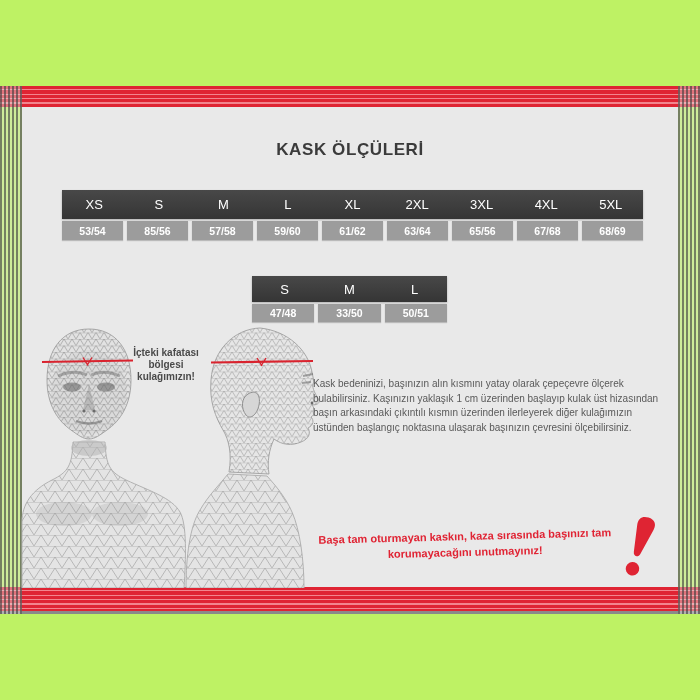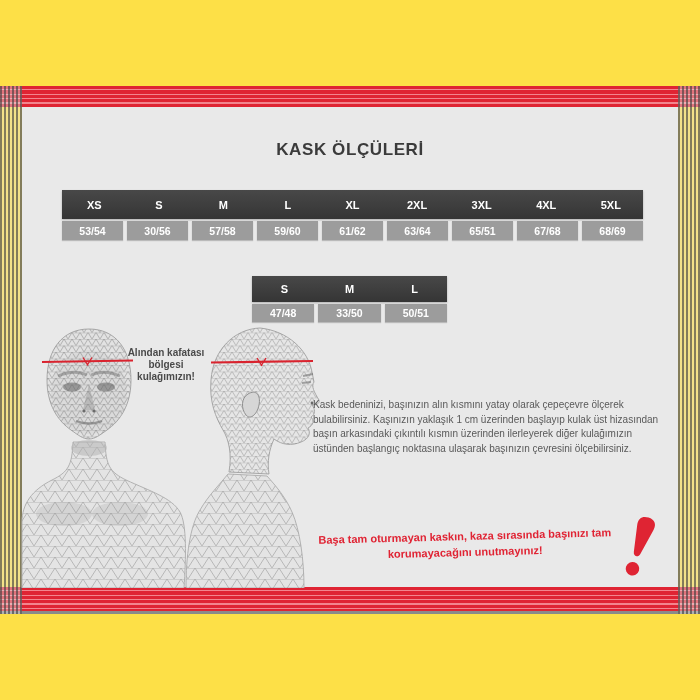--- a/index.html
+++ b/index.html
@@ -1,17 +1,17 @@
 <!DOCTYPE html>
 <html><head>
 <meta charset="utf-8">
 <style>
   html,body{margin:0;padding:0;}
   body{width:700px;height:700px;background:#ffffff;font-family:"Liberation Sans",sans-serif;overflow:hidden;}
-  .canvas{position:relative;width:700px;height:700px;background:#fde047;}
+  .canvas{position:relative;width:700px;height:700px;background:#bef264;}
   .content{position:absolute;left:22px;top:107px;width:656px;height:480px;background:#e9e9e9;z-index:1;}
   .band{position:absolute;left:0;width:700px;z-index:2;
         background:repeating-linear-gradient(180deg,#df2433 0px,#df2433 3.2px,#f2858e 3.2px,#f2858e 4.4px);}
   .band-top{top:86px;height:21px;}
   .band-bottom{top:587px;height:24px;}
   .gray-rule{position:absolute;left:0;top:611px;width:700px;height:3px;background:#8a8a8a;z-index:2;}
   .stripes{position:absolute;top:86px;height:528px;width:22px;z-index:3;
         background:repeating-linear-gradient(90deg,rgba(96,96,96,0.78) 0px,rgba(96,96,96,0.78) 2px,rgba(228,228,228,0.42) 2px,rgba(228,228,228,0.42) 4px);}
   .stripes-left{left:0;}
   .stripes-right{left:678px;}
@@ -19,30 +19,30 @@
   .title{position:absolute;left:22px;width:656px;text-align:center;color:#3b3b3b;font-weight:bold;letter-spacing:0.6px;z-index:4;}
   .title-adult{top:140px;font-size:17px;}
   .title-child{top:247px;font-size:15px;}
 
   .size-table{position:absolute;z-index:4;}
   .table-adult{left:62px;top:190px;width:581px;}
   .table-child{left:252px;top:276px;width:195px;}
   .thead{display:flex;background:linear-gradient(180deg,#484848,#353535);box-shadow:0 1px 2px rgba(0,0,0,0.25);}
   .table-adult .thead{height:29px;}
   .table-child .thead{height:26px;}
-  .thead div{flex:1;display:flex;align-items:center;justify-content:center;color:#ffffff;font-weight:bold;font-size:11px;}
+  .thead div{flex:1;display:flex;align-items:center;justify-content:center;color:#ffffff;font-weight:normal;font-size:13px;}
   .tvals{display:flex;gap:4px;margin-top:2px;}
   .table-adult .tvals{height:19px;}
   .table-child .tvals{height:18px;}
   .tvals div{flex:1;display:flex;align-items:center;justify-content:center;background:#9c9c9c;color:#ffffff;font-weight:bold;font-size:10.5px;box-shadow:0 1px 1px rgba(0,0,0,0.2);}
 
   .figures{position:absolute;left:20px;top:326px;width:300px;height:262px;z-index:4;}
   .head-label{position:absolute;left:114px;top:347px;width:104px;text-align:center;color:#4a4a4a;font-weight:bold;font-size:10px;line-height:12px;z-index:5;}
 
-  .instructions{position:absolute;left:313px;top:398px;width:350px;color:#595959;font-size:10px;line-height:14.7px;z-index:4;}
+  .instructions{position:absolute;left:313px;top:377px;width:350px;color:#595959;font-size:10px;line-height:14.7px;z-index:4;}
   .instructions p{margin:0;}
 
   .warning{position:absolute;left:298px;top:529px;width:334px;text-align:center;color:#e02434;font-weight:bold;font-size:11px;line-height:15.5px;transform:rotate(-1.5deg);z-index:4;}
   .excl{position:absolute;left:622px;top:515px;width:34px;height:64px;transform:rotate(18deg);z-index:4;}
 </style>
 </head>
 <body>
 
 <div class="canvas">
 
@@ -63,26 +63,26 @@
         <div>M</div>
         <div>L</div>
         <div>XL</div>
         <div>2XL</div>
         <div>3XL</div>
         <div>4XL</div>
         <div>5XL</div>
       </div>
     <div class="tvals">
         <div>53/54</div>
-        <div>30/56</div>
+        <div>85/56</div>
         <div>57/58</div>
         <div>59/60</div>
         <div>61/62</div>
         <div>63/64</div>
-        <div>65/51</div>
+        <div>65/56</div>
         <div>67/68</div>
         <div>68/69</div>
       </div>
   </div>
 
   <div class="size-table table-child">
     <div class="thead">
         <div>S</div>
         <div>M</div>
         <div>L</div>
@@ -133,21 +133,21 @@
     </g>
 
     <g stroke="#d9232e" stroke-width="2.2">
       <line x1="22" y1="36" x2="113" y2="34.5"></line>
       <line x1="191" y1="36.5" x2="293" y2="35"></line>
       <path d="M63,31.5 l5,8 M72,31.5 l-5,8 M237,32 l5,8 M246,32 l-5,8" stroke-width="1.4"></path>
     </g>
   </svg>
 
   <div class="head-label">
-      <div>Alından kafatası</div>
+      <div>İçteki kafatası</div>
       <div>bölgesi</div>
       <div>kulağımızın!</div>
     </div>
 
   <div class="instructions">
     <p>Kask bedeninizi, başınızın alın kısmını yatay olarak çepeçevre ölçerek bulabilirsiniz. Kaşınızın yaklaşık 1 cm üzerinden başlayıp kulak üst hizasından başın arkasındaki çıkıntılı kısmın üzerinden ilerleyerek diğer kulağımızın üstünden başlangıç noktasına ulaşarak başınızın çevresini ölçebilirsiniz.</p>
   </div>
 
   <div class="warning">
       <div>Başa tam oturmayan kaskın, kaza sırasında başınızı tam</div>

